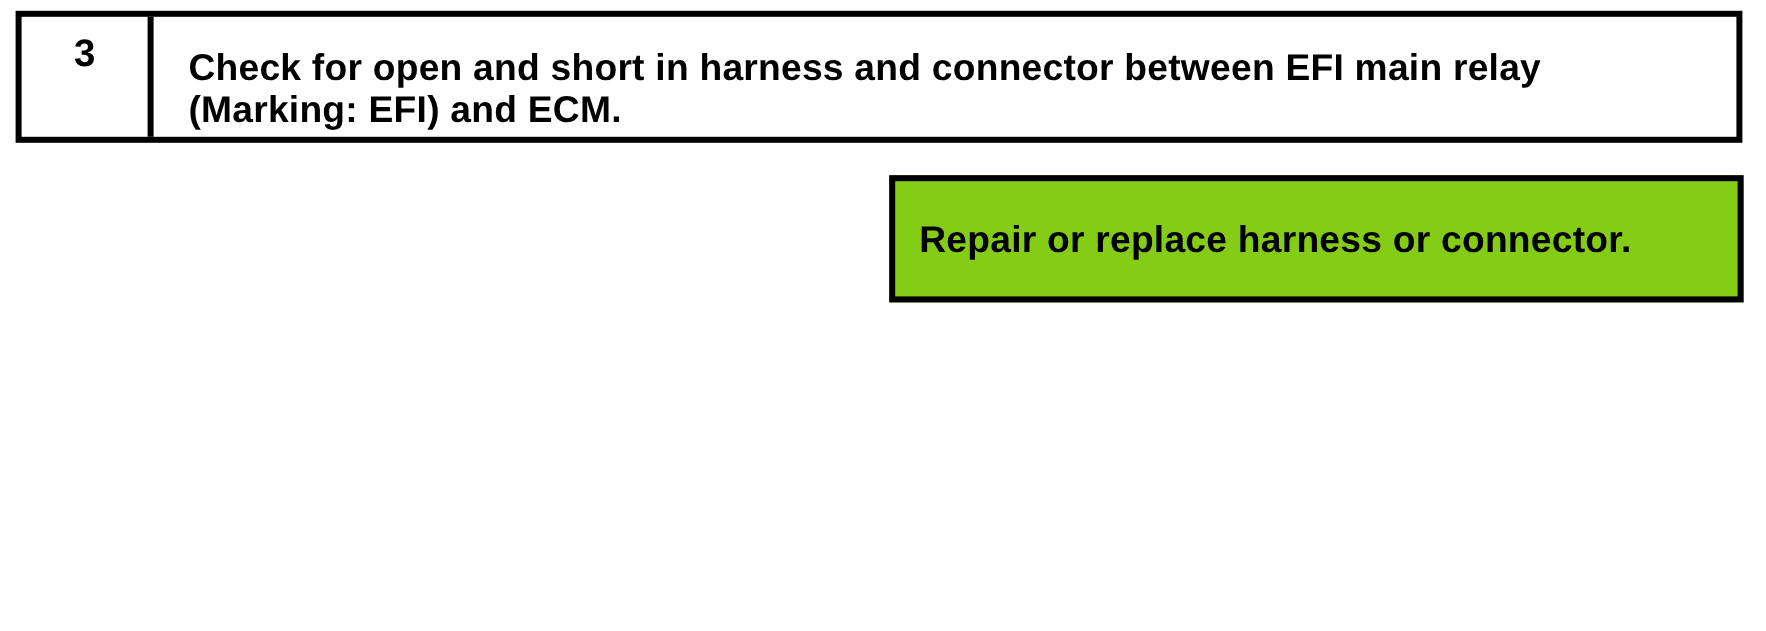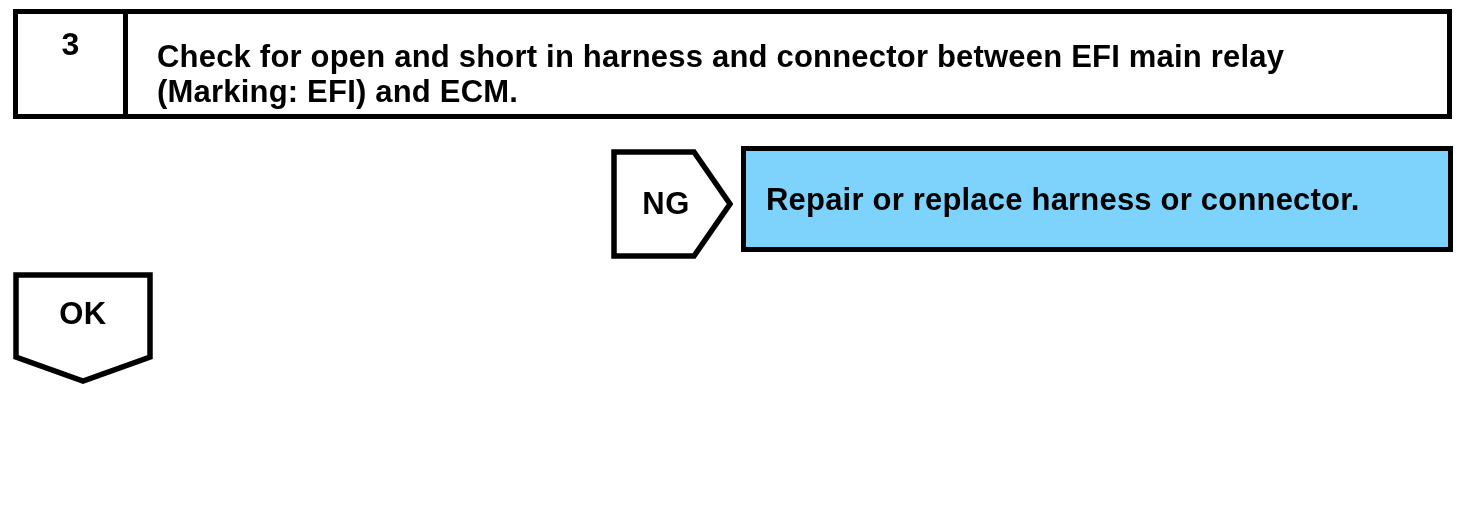--- a/index.html
+++ b/index.html
@@ -93,21 +93,21 @@
     top: 0;
     width: 140px;
     height: 84px;
   }
 
   
   .action-box {
     position: absolute;
     border: 5px solid #000;
     box-sizing: border-box;
-    background: #7dd3fc;
+    background: #84cc16;
     display: flex;
     align-items: center;
     text-align: center;
   }
   .action-box p {
     margin: 0;
     font-size: 31px;
     line-height: 35px;
     letter-spacing: 0.2px;
   }
@@ -131,32 +131,20 @@
 
 <div class="canvas">
 
   <div class="step-box">
     <div class="step-number-cell">3</div>
     <div class="step-text-cell">
       <p>Check for open and short in harness and connector between EFI main relay (Marking: EFI) and ECM.</p>
     </div>
   </div>
 
-  <div class="flow-connector ng-connector">
-    <svg width="122" height="110" viewBox="0 0 122 110">
-      <polygon points="3,3 83,3 119,55 83,107 3,107" fill="#ffffff" stroke="#000000" stroke-width="5.5" stroke-linejoin="miter"></polygon>
-    </svg>
-    <span class="connector-label">NG</span>
-  </div>
 
   <div class="action-box ng-action-box">
     <p>Repair or replace harness or connector.</p>
   </div>
 
-  <div class="flow-connector ok-connector">
-    <svg width="140" height="112" viewBox="0 0 140 112">
-      <polygon points="3,3 137,3 137,85 70,109 3,85" fill="#ffffff" stroke="#000000" stroke-width="5.5" stroke-linejoin="miter"></polygon>
-    </svg>
-    <span class="connector-label">OK</span>
-  </div>
 
 
 </div>
 
 </body></html>

